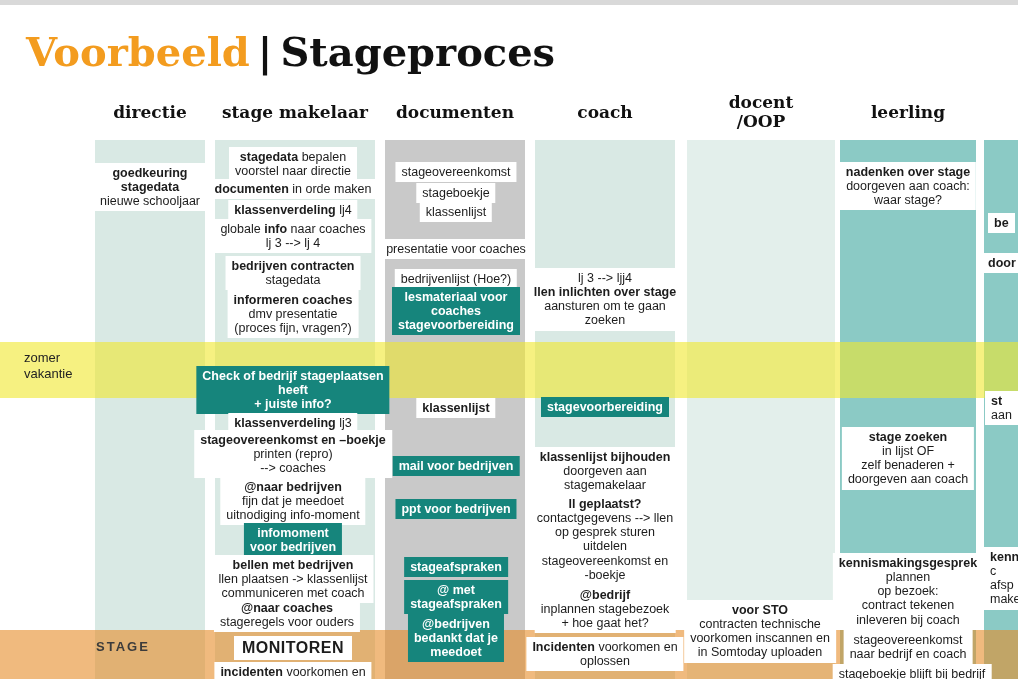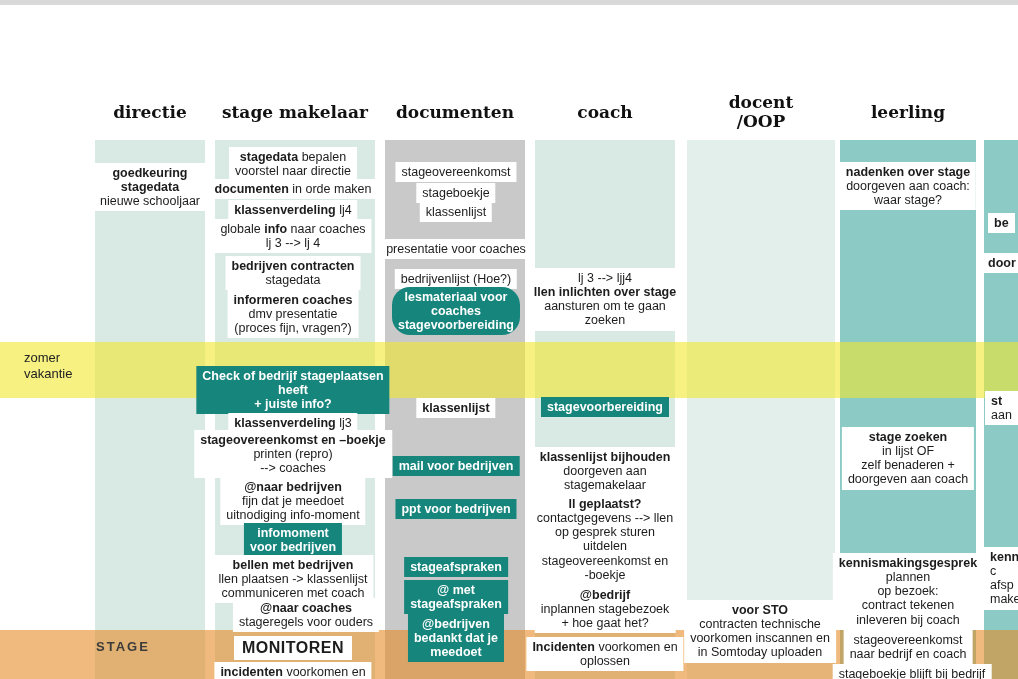--- a/index.html
+++ b/index.html
@@ -29,20 +29,21 @@
   .box.teal{background:var(--note-teal);color:#fff;font-weight:600;}
   .box b{font-weight:700;}
   .box.lg{font-size:16px;letter-spacing:0.5px;padding:3px 8px;}
 </style>
 </head>
 <body>
 
 <div class="page">
   <div class="topbar"></div>
 
+  <h1 class="title"><span class="t-orange">Voorbeeld</span><span class="t-sep">|</span><span class="t-black">Stageproces</span></h1>
 
   <div class="col-header" style="left:95px;top:103px;width:110px;">directie</div>
   <div class="col-header" style="left:215px;top:103px;width:160px;">stage makelaar</div>
   <div class="col-header" style="left:385px;top:103px;width:140px;">documenten</div>
   <div class="col-header" style="left:535px;top:103px;width:140px;">coach</div>
   <div class="col-header" style="left:687px;top:93px;width:148px;">docent
 /OOP</div>
   <div class="col-header" style="left:840px;top:103px;width:136px;">leerling</div>
 
   <div class="col pale" style="left:95px;width:110px;"></div>
@@ -108,21 +109,21 @@
       </div>
       <div class="box teal" id="box-m11" style="top: 523px; left: 293px; transform: translateX(-50%);">
         <div class="ln"><b>infomoment</b></div>
         <div class="ln"><span>voor bedrijven</span></div>
       </div>
       <div class="box white" id="box-m12" style="top: 555px; left: 293px; transform: translateX(-50%);">
         <div class="ln"><b>bellen met bedrijven</b></div>
         <div class="ln"><span>llen plaatsen -&gt; klassenlijst</span></div>
         <div class="ln"><span>communiceren met coach</span></div>
       </div>
-      <div class="box white" id="box-m13" style="top: 598px; left: 306px; transform: translateX(-50%);">
+      <div class="box white" id="box-m13" style="top: 598px; left: 287px; transform: translateX(-50%);">
         <div class="ln"><b>@naar coaches</b></div>
         <div class="ln"><span>stageregels voor ouders</span></div>
       </div>
       <div class="box white lg" id="box-m14" style="top: 636px; left: 293px; transform: translateX(-50%);">
         <div class="ln"><b>MONITOREN</b></div>
       </div>
       <div class="box white" id="box-m15" style="top: 662px; left: 293px; transform: translateX(-50%);">
         <div class="ln"><b>incidenten</b><span> voorkomen en</span></div>
       </div>
       <div class="box white" id="box-doc1" style="top: 162px; left: 456px; transform: translateX(-50%);">
@@ -133,21 +134,21 @@
       </div>
       <div class="box white" id="box-doc3" style="top: 202px; left: 456px; transform: translateX(-50%);">
         <div class="ln"><span>klassenlijst</span></div>
       </div>
       <div class="box white" id="box-docp" style="top: 239px; left: 456px; transform: translateX(-50%);">
         <div class="ln"><span>presentatie voor coaches</span></div>
       </div>
       <div class="box white" id="box-doc4" style="top: 261px; left: 456px; transform: translateX(-50%); margin-top: 8px;">
         <div class="ln"><span>bedrijvenlijst (Hoe?)</span></div>
       </div>
-      <div class="box teal" id="box-doc5" style="top: 287px; left: 456px; transform: translateX(-50%); border-radius: 18px;">
+      <div class="box teal" id="box-doc5" style="top: 287px; left: 456px; transform: translateX(-50%);">
         <div class="ln"><span>lesmateriaal voor</span></div>
         <div class="ln"><span>coaches</span></div>
         <div class="ln"><span>stagevoorbereiding</span></div>
       </div>
       <div class="box white" id="box-doc6" style="top: 398px; left: 456px; transform: translateX(-50%);">
         <div class="ln"><b>klassenlijst</b></div>
       </div>
       <div class="box teal" id="box-doc7" style="top: 456px; left: 456px; transform: translateX(-50%);">
         <div class="ln"><span>mail voor bedrijven</span></div>
       </div>

